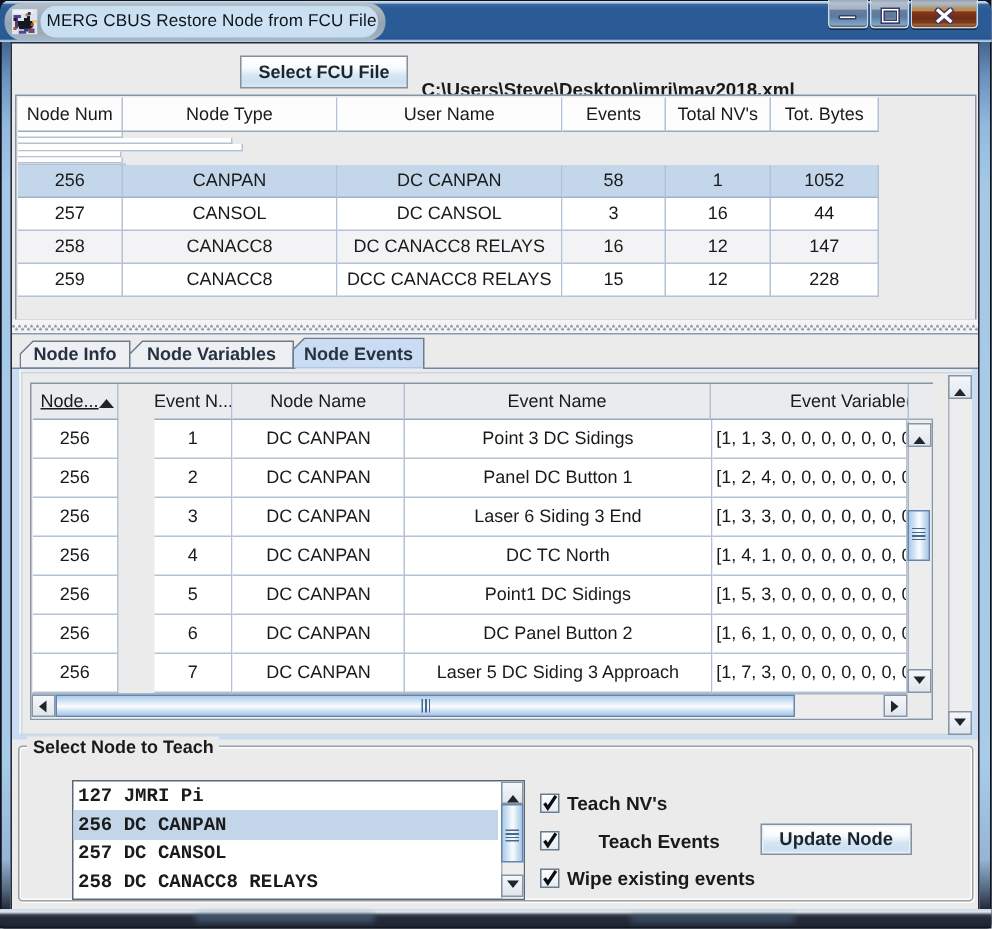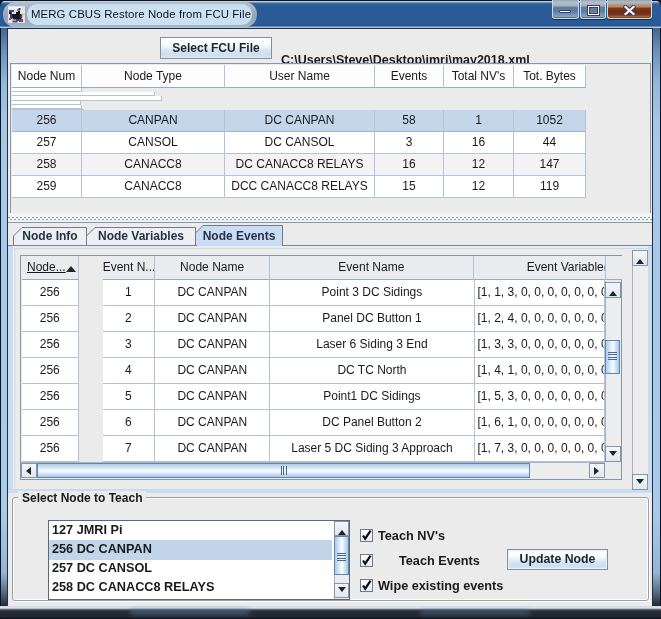--- a/index.html
+++ b/index.html
@@ -80,21 +80,21 @@
 #ivsb { left:605px; top:281px; width:16px; height:181px; background:#ededee; border-left:1px solid #aab4c0; }
 #ihsb { left:21px; top:462px; width:584px; height:17px; background:#ededee; border-top:1px solid #aab4c0; }
 .thumb { background:linear-gradient(90deg,#aecbe8 0,#cadff2 22%,#eff6fc 45%,#f8fbfe 55%,#cadff2 78%,#a8c6e4 100%); border:1px solid #6185ae; }
 .thumbh { background:linear-gradient(180deg,#aecbe8 0,#cadff2 22%,#eff6fc 45%,#f8fbfe 55%,#cadff2 78%,#a8c6e4 100%); border:1px solid #6185ae; }
 .gripv { background:repeating-linear-gradient(180deg,#48688c 0,#48688c 1px,transparent 1px,transparent 2.4px); }
 .griph { background:repeating-linear-gradient(90deg,#48688c 0,#48688c 1px,transparent 1px,transparent 2.4px); }
 
 #gb { left:12px; top:497px; width:637px; height:104px; border:1px solid #9aa0a8; border-radius:3px; box-shadow:inset 0 0 0 1px #fdfdfd, 1px 1px 0 #fdfdfd; }
 #gbtitle { left:18px; top:491px; background:#ebebeb; padding:0 4px; font-size:12px; font-weight:bold; color:#1a1a1a; }
 #list { left:48px; top:520px; width:302px; height:80px; border:1px solid #5d6876; background:#fff; }
-.li { left:49px; width:283px; height:20px; font-size:12.7px; font-weight:bold; color:#1a1a1a; line-height:19px; padding-left:3px; }
+.li { left:49px; width:283px; height:20px; font-size:12.7px; font-weight:bold; color:#1a1a1a; line-height:19px; padding-left:3px;font-family:Liberation Mono, monospace; }
 #li2 { background:#c2d5e9; }
 #lsb { left:334px; top:521px; width:15px; height:78px; background:#ededee; border-left:1px solid #aab4c0; }
 .cb { width:13px; height:13px; background:linear-gradient(180deg,#fcfdfe 0,#eef4f9 55%,#e2ecf4 100%); border:1px solid #6c7c8c; }
 .cblab { font-size:12.7px; font-weight:bold; color:#1a1a1a; }
 #updbtn { left:507px; top:549px; width:101px; height:21px; font-size:12.3px; font-weight:bold; color:#1a2530; text-align:center; line-height:19px; box-shadow:inset 0 0 0 1px #e7f0f8; }
 </style></head>
 <body>
 <div id="win">
   <div id="titlebar" class="abs"></div>
   <div id="frameL" class="abs"></div>
@@ -176,21 +176,21 @@
       <div class="t1c3">16</div>
       <div class="t1c4">12</div>
       <div class="t1c5">147</div>
     </div>
   <div id="r5" class="abs t1row t1d">
       <div class="t1c0">259</div>
       <div class="t1c1">CANACC8</div>
       <div class="t1c2">DCC CANACC8 RELAYS</div>
       <div class="t1c3">15</div>
       <div class="t1c4">12</div>
-      <div class="t1c5">119</div>
+      <div class="t1c5">228</div>
     </div>
 
   <div id="divider" class="abs"></div>
   <div class="abs" style="left:8px;top:222px;width:644px;height:1px;background:#8a9aae;"></div>
 
   <svg id="tabsvg" class="abs" width="280" height="21">
     <polygon points="9,2.5 73.5,2.5 73.5,20.5 0.5,20.5 0.5,11" fill="#edeff2" stroke="#6d7c8c"></polygon>
     <polygon points="82,2.5 182.5,2.5 182.5,20.5 73.5,20.5 73.5,11" fill="#edeff2" stroke="#6d7c8c"></polygon>
     <polygon points="190,0.5 269.5,0.5 269.5,21 182.5,21 182.5,8" fill="#cadcf4" stroke="#6d7c8c"></polygon>
     <text x="37" y="15" font-family="Liberation Sans, sans-serif" font-size="12" font-weight="bold" fill="#253242" text-anchor="middle">Node Info</text>

